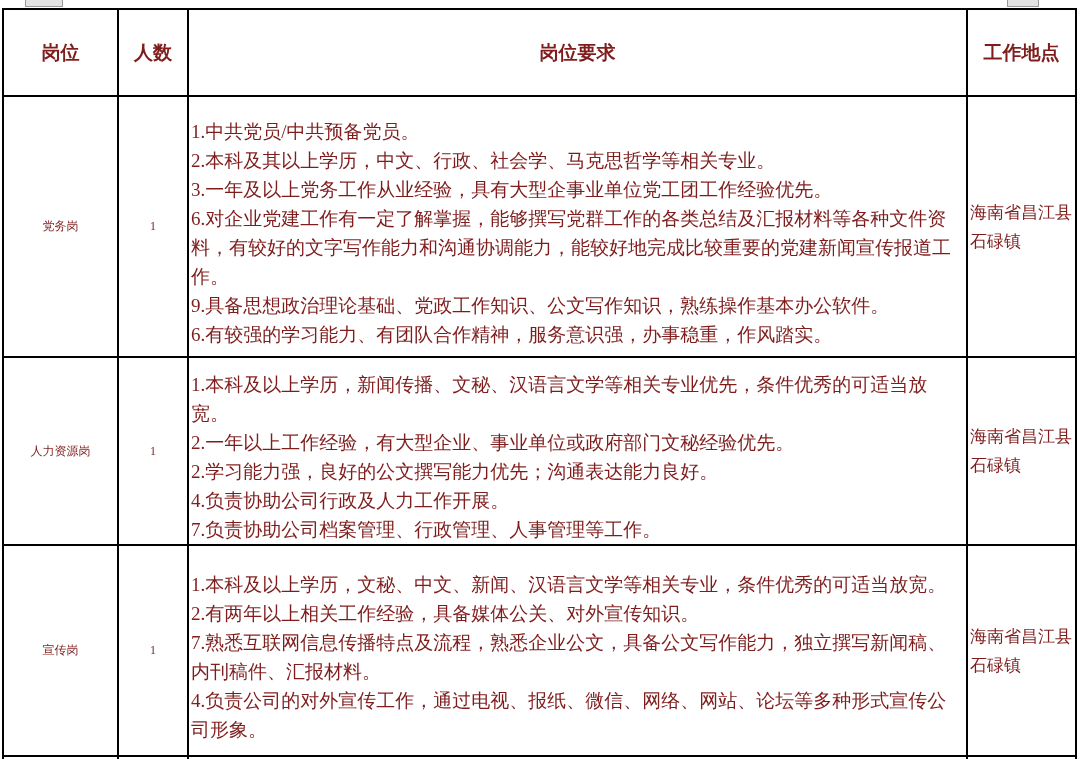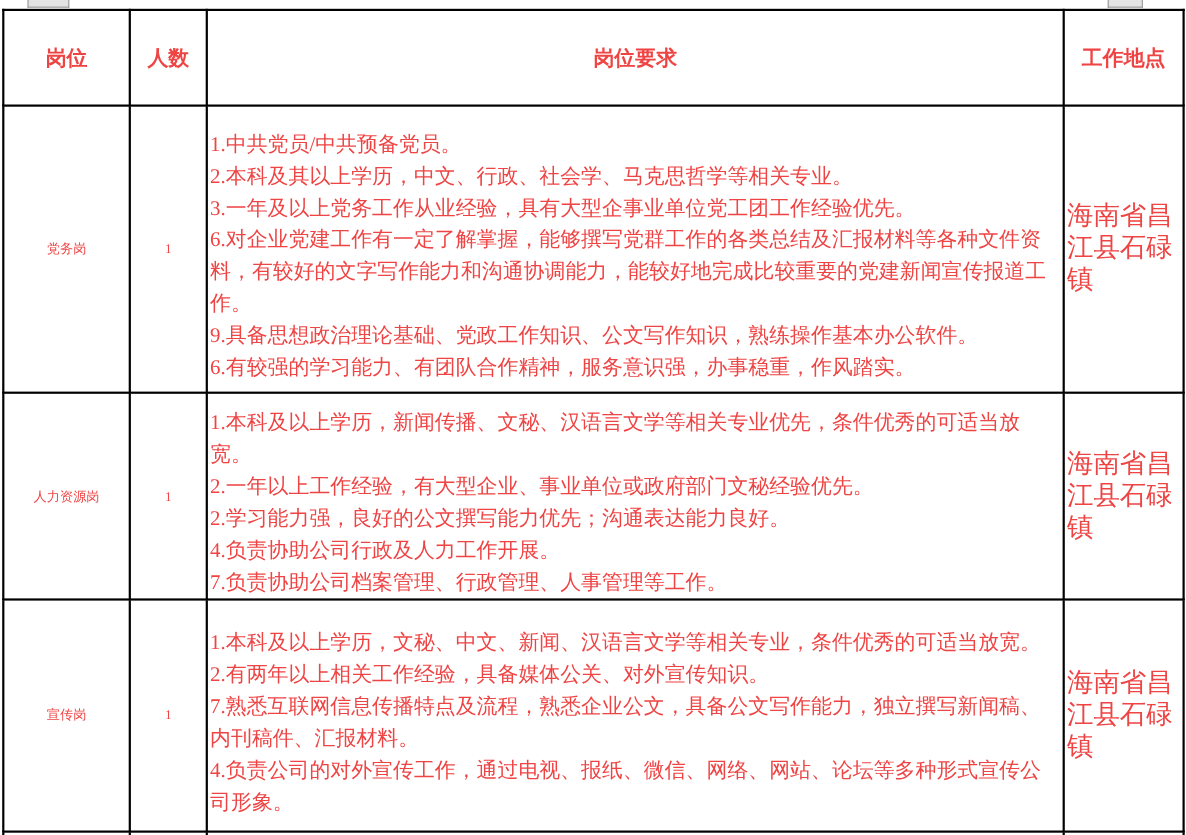--- a/index.html
+++ b/index.html
@@ -7,21 +7,21 @@
     padding: 0;
     background: #ffffff;
   }
   .page {
     position: relative;
     width: 1078px;
     height: 759px;
     background: #ffffff;
     overflow: hidden;
     font-family: "Liberation Serif", "DejaVu Serif", serif;
-    color: #ef4444;
+    color: #7f1d1d;
   }
   .artifact {
     position: absolute;
     top: 0;
     height: 6px;
     background: #e3e3e3;
     border-left: 1px solid #9a9a9a;
     border-right: 1px solid #9a9a9a;
     border-bottom: 1px solid #9a9a9a;
   }
@@ -55,21 +55,21 @@
   td.c-req {
     font-size: 19px;
     vertical-align: middle;
     padding: 12px 1px 0 2px;
   }
   td.c-req .req-line {
     line-height: 29px;
     word-break: break-all;
   }
   td.c-loc {
-    font-size: 24px;
+    font-size: 17px;
     vertical-align: middle;
     padding-left: 2px;
     line-height: 29px;
     word-break: break-all;
   }
 </style>
 </head>
 <body>
 
 <div class="page">

